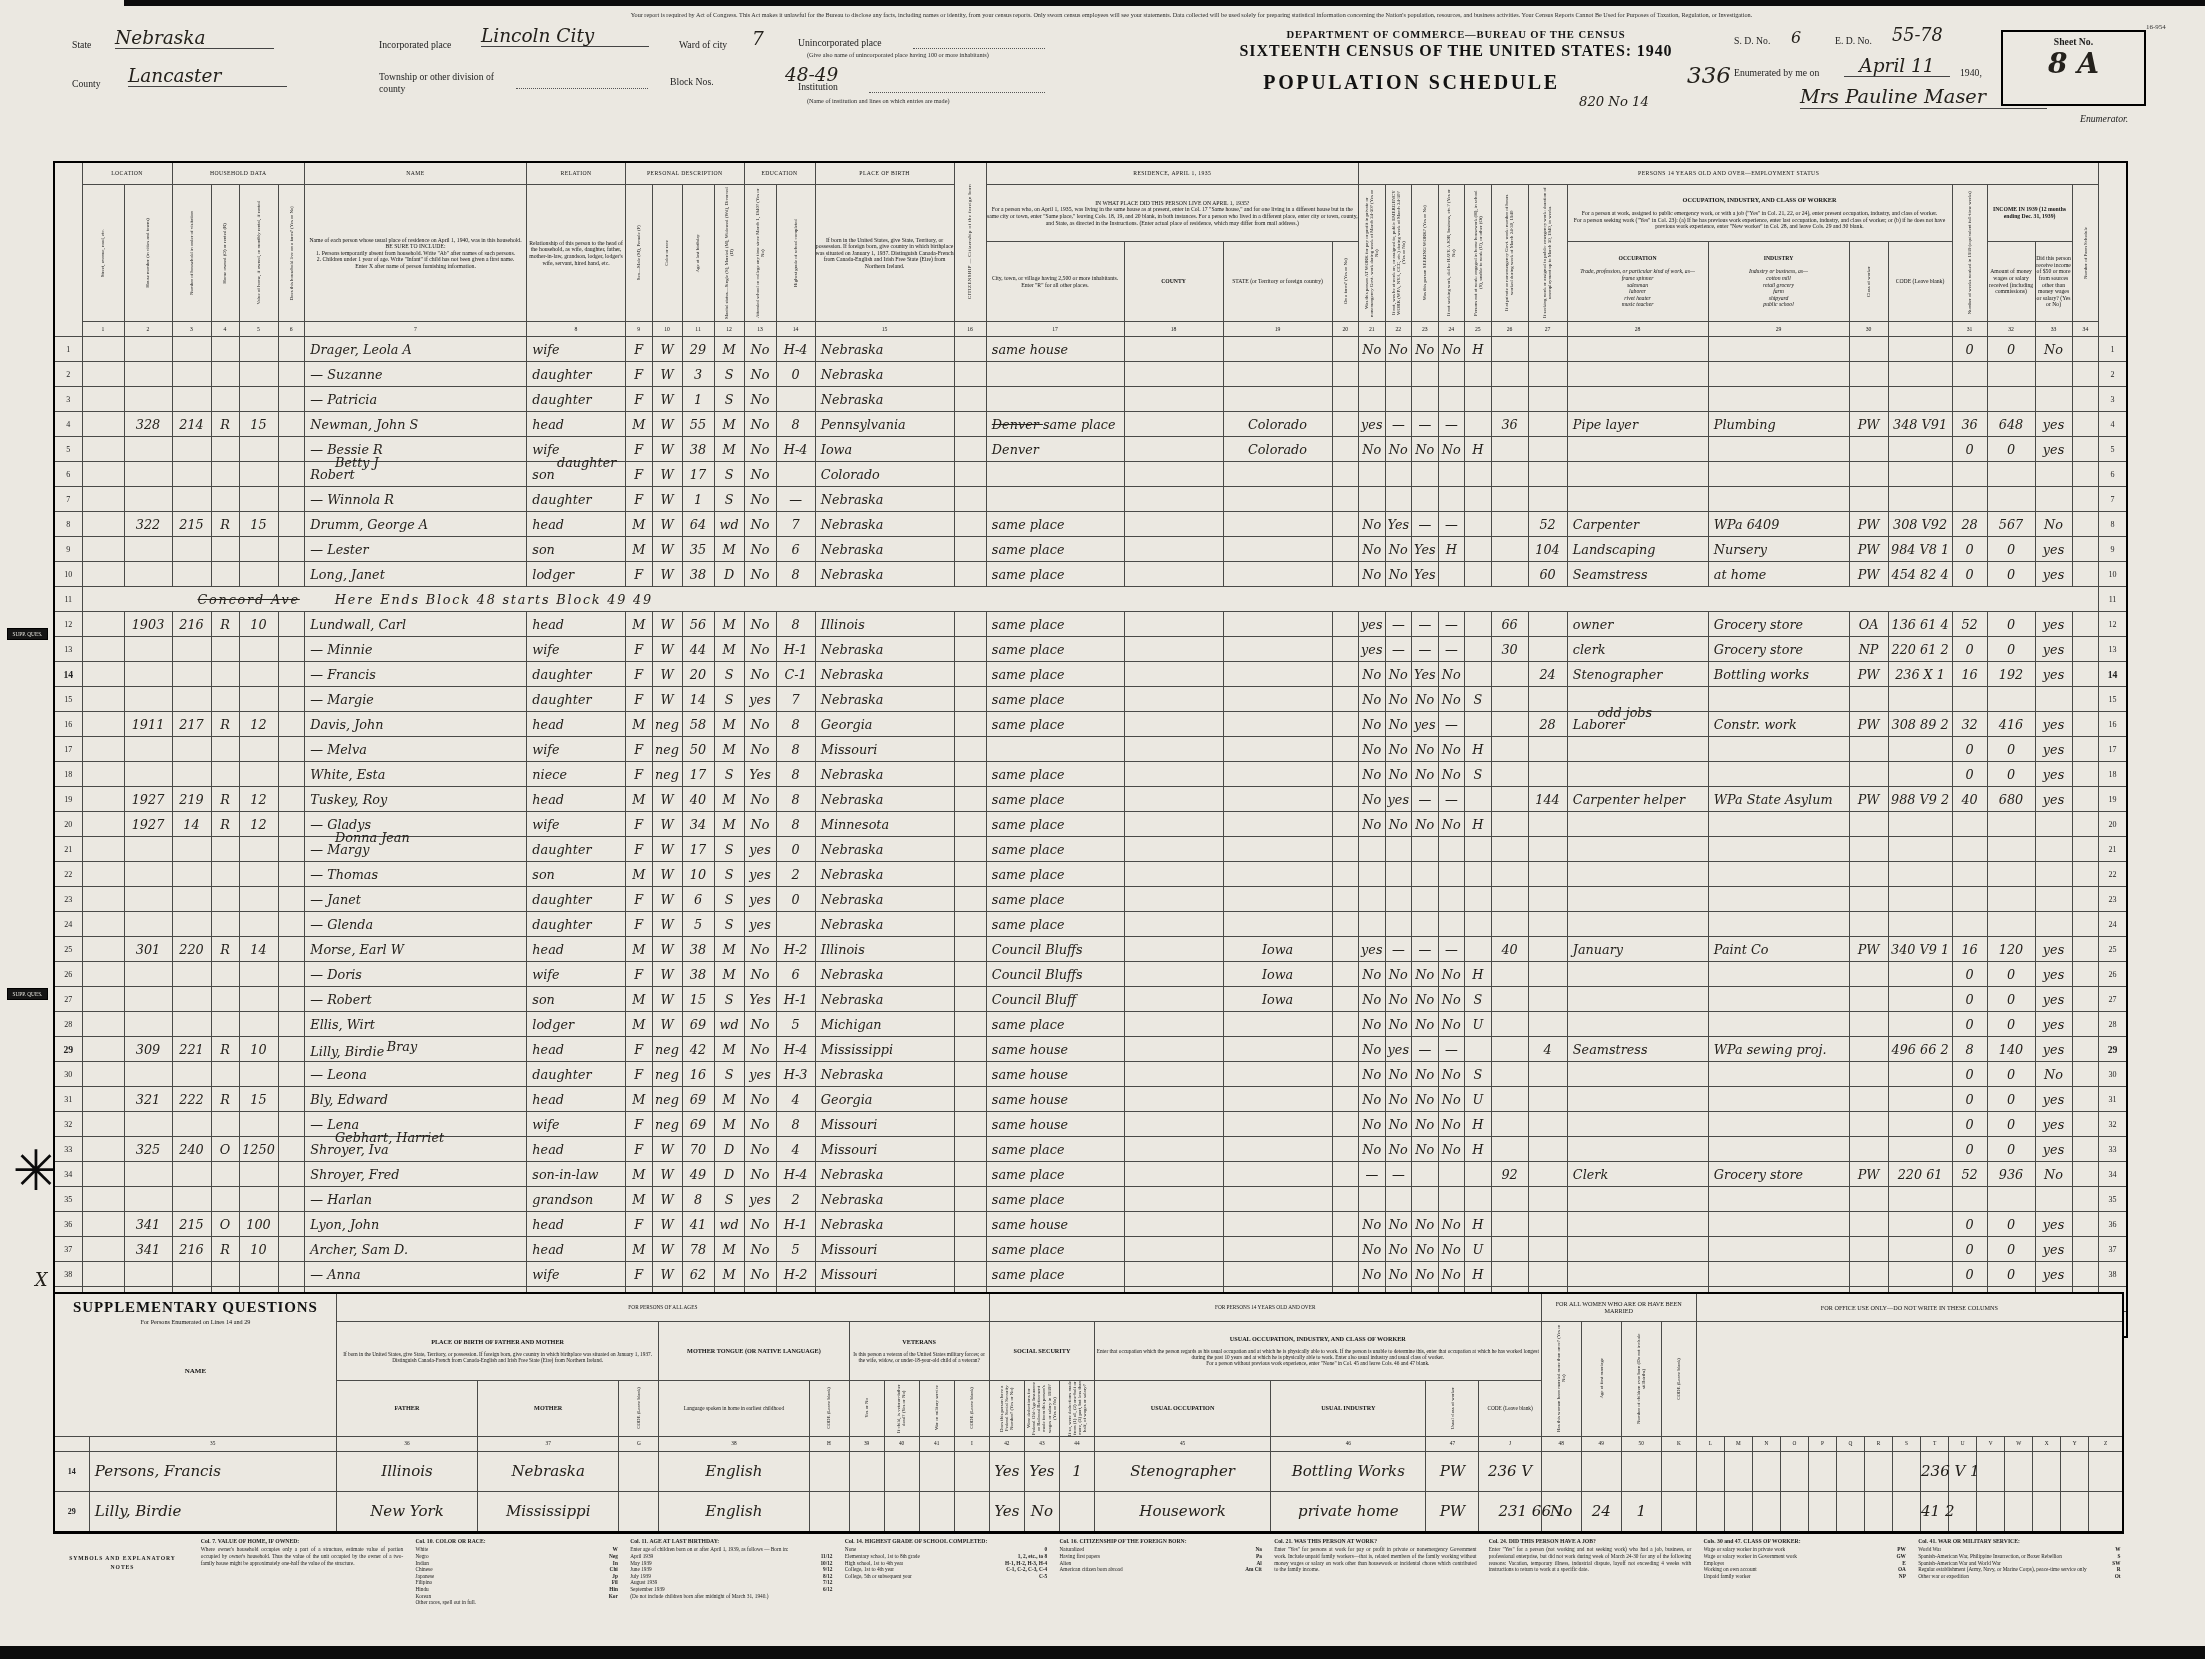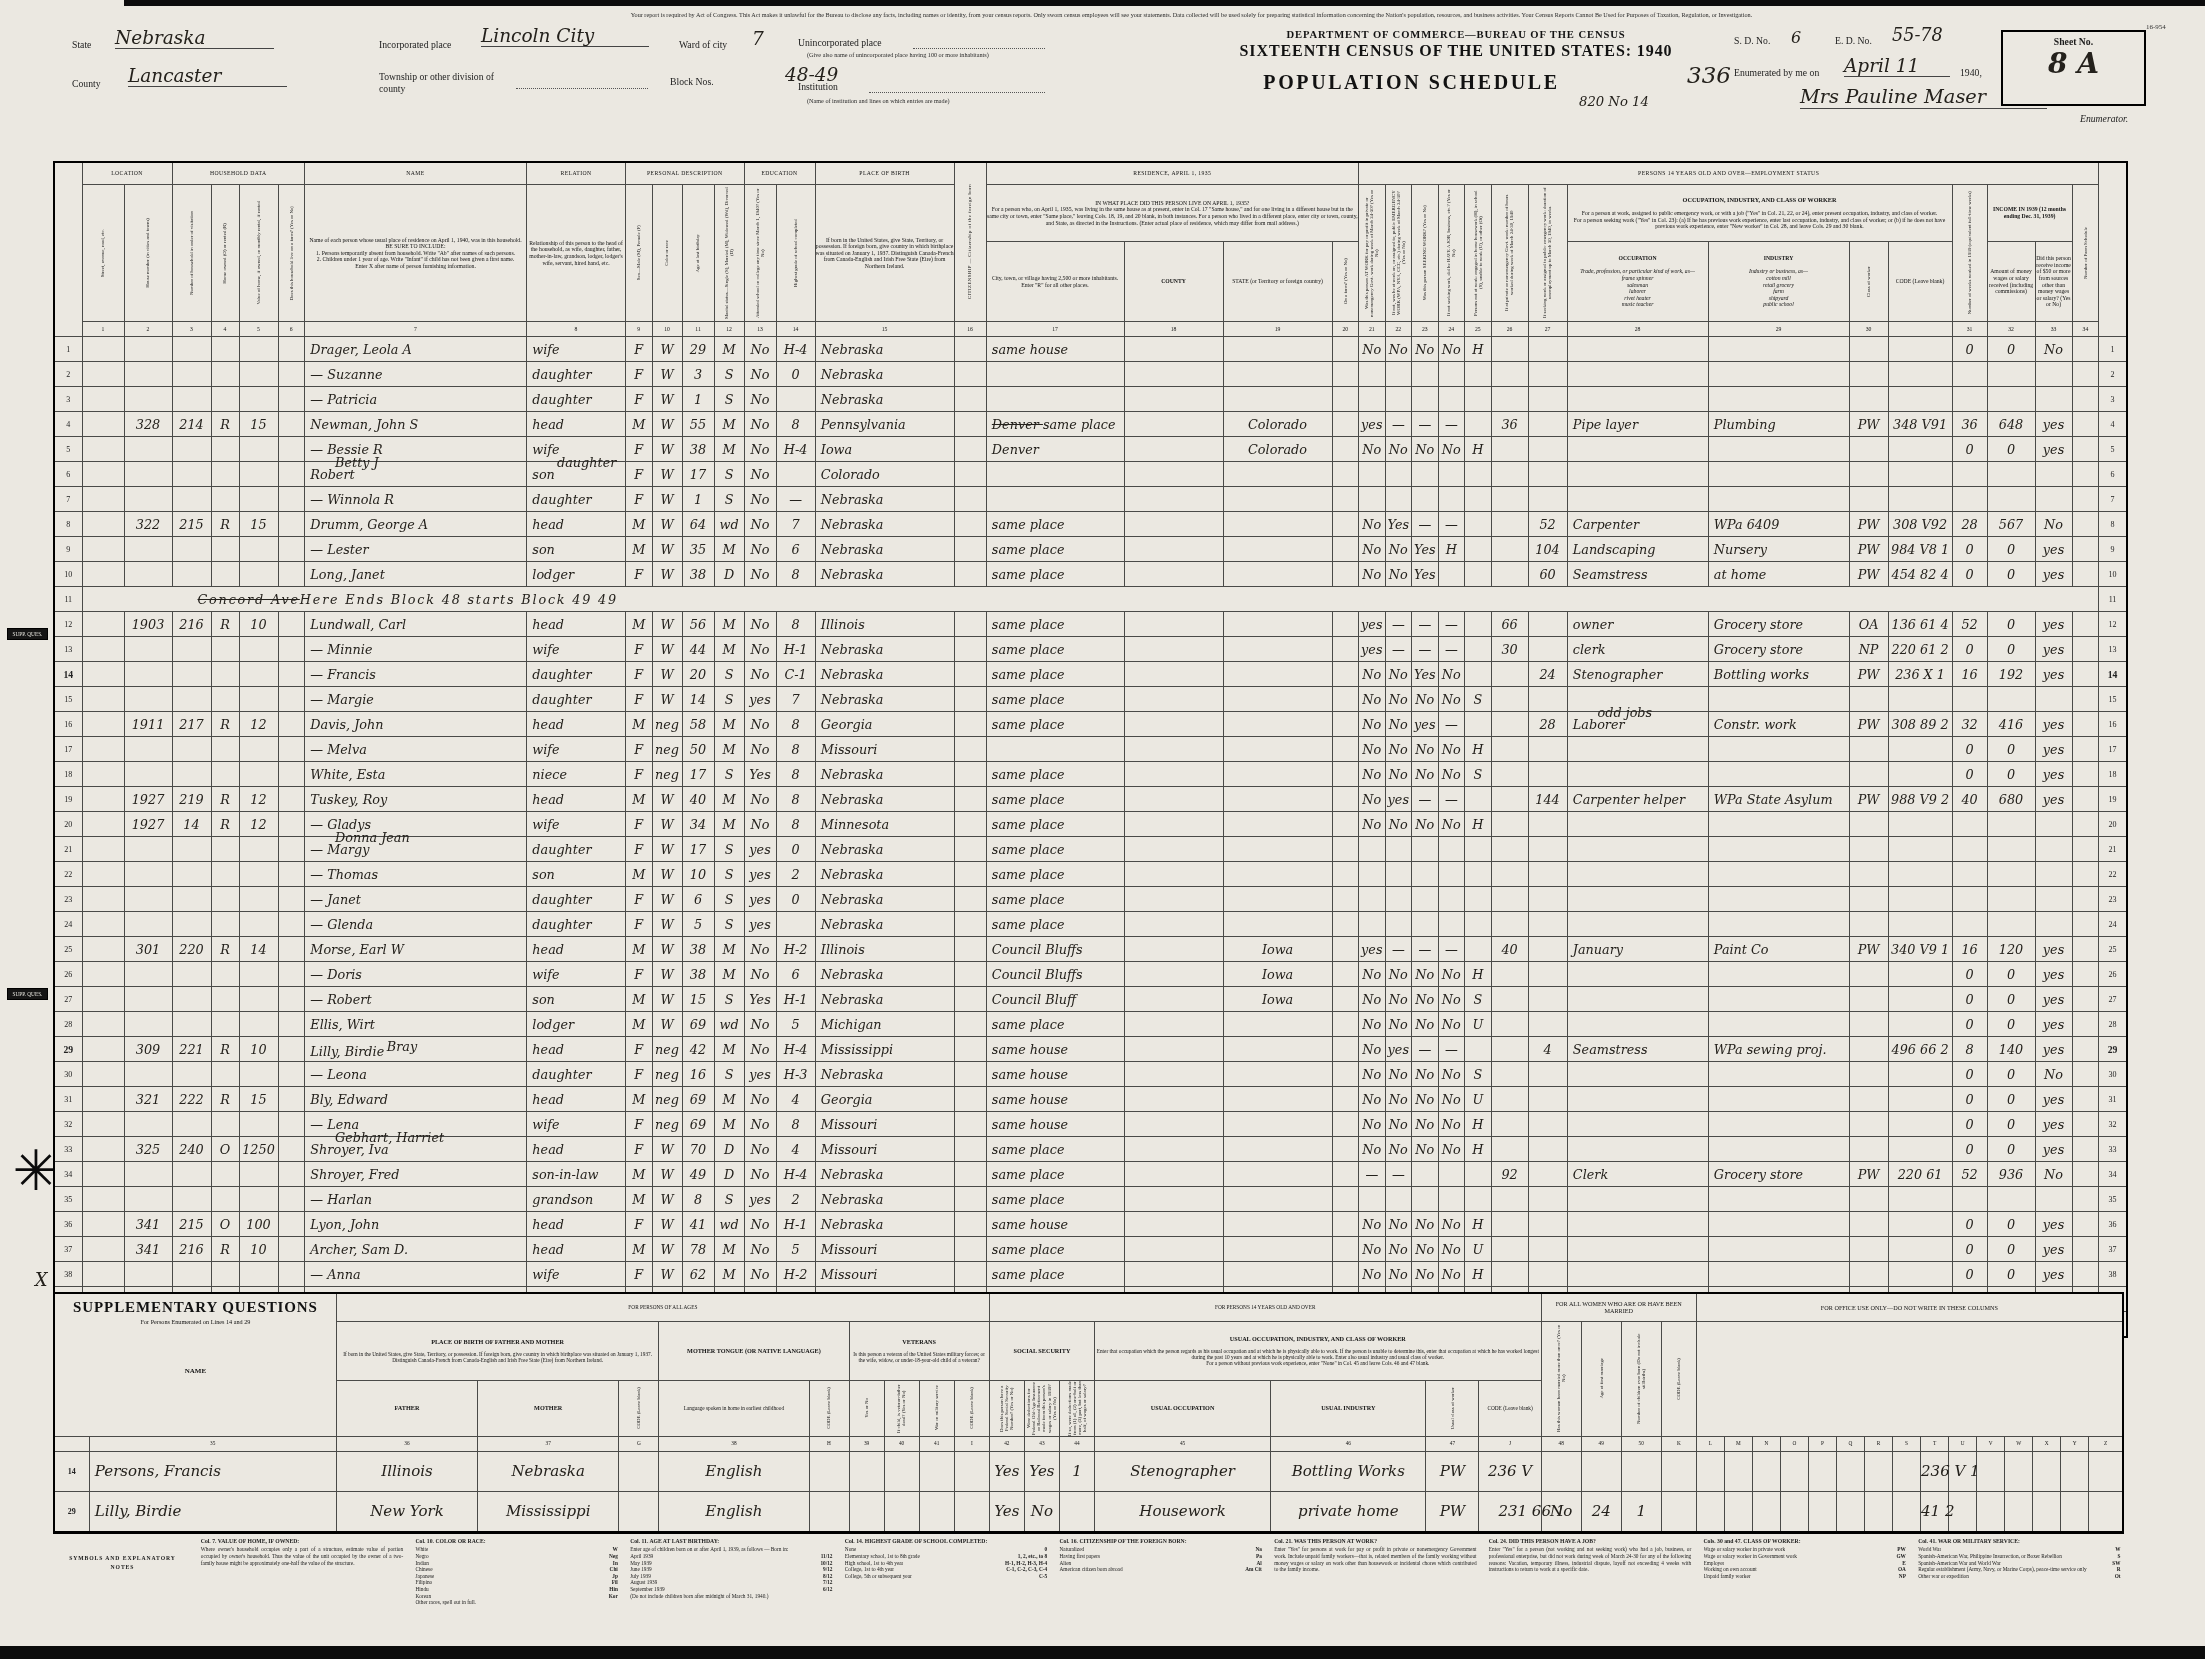--- a/index.html
+++ b/index.html
@@ -32,21 +32,21 @@
   .vt-h3{max-height:76px;}
   #main-table tbody td{height:24px;font-size:11.5px;white-space:nowrap;overflow:visible;position:relative;}
   #main-table tbody .hw{font-size:12.8px;}
   .c-ln{font-family:"Liberation Serif",serif;font-size:8px !important;color:#222;}
   tr.bold-row .c-ln{font-weight:bold;font-size:9.7px !important;}
   .gb{border-left:1.8px solid #000 !important;}
   .hw-above{position:absolute;top:-7px;left:30px;font-size:9.3px;white-space:nowrap;}
   .hw-sup{font-size:9.3px;vertical-align:super;margin-left:2.6px;}
   .c-note{text-align:left !important;padding-left:115px !important;}
   .c-note .hw{font-size:15px;letter-spacing:1.8px;}
-  .c-note s{}
+  .c-note s{margin-right:35px;}
   td.c-name,td.c-occ,td.c-ind,td.c-rcity,td.c-pob,td.c-rel{text-align:left !important;padding-left:5.3px !important;}
   
   #supp-table{position:absolute;left:53px;top:1292px;width:2071px;border:2.6px solid #000;}
   #supp-table th,#supp-table td{border:0.9px solid #4a4a48;padding:0;text-align:center;vertical-align:middle;overflow:hidden;}
   #supp-table thead th{font-size:5.3px;line-height:1.15;font-weight:normal;}
   tr.s1 th{height:26.5px;font-weight:bold;font-size:8px;}
   tr.s2 th{height:58px;}
   tr.s3 th{height:55px;}
   tr.s4 th{height:14px;font-size:7px;font-weight:bold;border-top:1.8px solid #000;}
   #supp-table tbody td{height:39px;font-size:12.4px;white-space:nowrap;overflow:visible;}
@@ -113,21 +113,21 @@
 
   <div class="abs lbl" style="left:1734px;top:35px;">S. D. No.</div>
   <div class="abs hw" style="left:1791px;top:28px;font-size:16px;">6</div>
   <div class="abs lbl" style="left:1835px;top:35px;">E. D. No.</div>
   <div class="abs hw" style="left:1892px;top:25px;font-size:17.6px;">55-78</div>
   <div class="sheetbox" style="left:2001px;top:30px;width:141px;height:72px;">
     <div class="lbl" style="font-weight:bold;margin-top:3.5px;">Sheet No.</div>
     <div class="hw" style="font-size:28px;font-weight:bold;">8 A</div>
   </div>
   <div class="abs lbl" style="left:1734px;top:67px;">Enumerated by me on</div>
-  <div class="abs hw hw-big uline" style="left:1844px;top:55px;min-width:106px;">April 11</div>
+  <div class="abs hw hw-big uline" style="left:1844px;top:55px;min-width:106px;text-align:center;">April 11</div>
   <div class="abs lbl" style="left:1960px;top:67px;">1940,</div>
   <div class="abs hw uline" style="left:1800px;top:85px;font-size:19.4px;min-width:247px;">Mrs Pauline Maser</div>
   <div class="abs lbl" style="left:2080px;top:113px;font-style:italic;">Enumerator.</div>
 
   <div class="tab" style="left:7px;top:628px;">SUPP. QUES.</div>
   <div class="tab" style="left:7px;top:988px;">SUPP. QUES.</div>
   <div class="star" style="left:12.4px;top:1143px;">✳</div>
   <div class="xmark hw abs" style="left:35px;top:1270px;">X</div>
 
   <table id="main-table">

